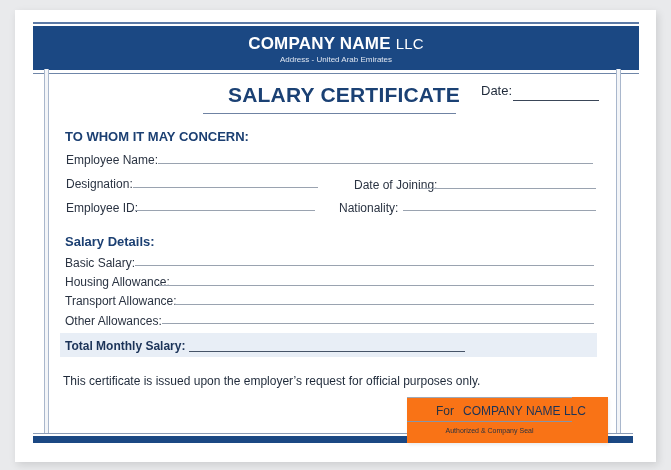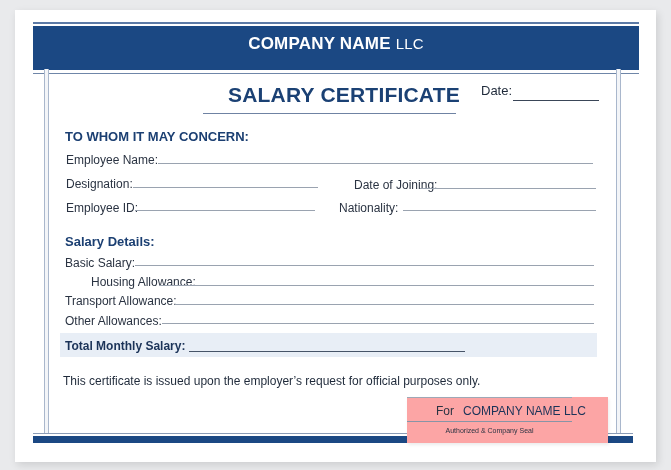--- a/index.html
+++ b/index.html
@@ -65,21 +65,21 @@
     background:#e8eef6;
   }
   .total-label {
     position:absolute; left:65px; top:339px;
     color:#1b3358; font-weight:bold; font-size:12px;
   }
   .total-line { position:absolute; left:189px; top:351px; width:276px; height:1px; background:#475468; }
   .statement { position:absolute; left:63px; top:374px; font-size:12px; color:#1f2a3a; }
   .sig-box {
     position:absolute; left:407px; top:397px; width:201px; height:46px;
-    background:#fca5a5;
+    background:#f97316;
     box-shadow:1px 2px 3px rgba(0,0,0,0.08);
   }
   .sig-top-line { position:absolute; left:0; top:0; width:165px; height:1px; background:#9ea8b6; }
   .sig-mid-line { position:absolute; left:0; top:24px; width:165px; height:1px; background:#8794a6; }
   .sig-for {
     position:absolute; left:29px; top:7px; font-size:12px; color:#2a3342;
   }
   .sig-company {
     position:absolute; left:56px; top:7px; font-size:12px; color:#1b3358; font-weight:normal;
   }
@@ -91,20 +91,21 @@
 </head>
 <body>
 
 <div class="paper"></div>
 
 <div class="header-band">
   <div class="company-title">
     <span>COMPANY NAME</span>
     <span class="llc">LLC</span>
   </div>
+  <div class="company-address">Address - United Arab Emirates</div>
 </div>
 
 <div class="side-rule left"></div>
 <div class="side-rule right"></div>
 
 <div class="cert-title">SALARY CERTIFICATE</div>
 <div class="title-underline"></div>
 
 <div class="date-label">Date:</div>
 <div class="date-line"></div>
@@ -124,21 +125,21 @@
 <div class="field-line" style="left:135px;top:210px;width:180px;"></div>
 
 <div class="field-label" style="left:339px;top:201px;">Nationality:</div>
 <div class="field-line" style="left:403px;top:210px;width:193px;"></div>
 
 <div class="section-title">Salary Details:</div>
 
 <div class="field-label" style="left:65px;top:256px;">Basic Salary:</div>
 <div class="field-line" style="left:135px;top:265px;width:459px;"></div>
 
-<div class="field-label" style="left:65px;top:275px;margin-left:26px;">Housing Allowance:</div>
+<div class="field-label" style="left:65px;top:275px;">Housing Allowance:</div>
 <div class="field-line" style="left:159px;top:285px;width:435px;"></div>
 
 <div class="field-label" style="left:65px;top:294px;">Transport Allowance:</div>
 <div class="field-line" style="left:175px;top:304px;width:419px;"></div>
 
 <div class="field-label" style="left:65px;top:314px;">Other Allowances:</div>
 <div class="field-line" style="left:162px;top:323px;width:432px;"></div>
 
 <div class="total-band"></div>
 <div class="total-label">Total Monthly Salary:</div>

